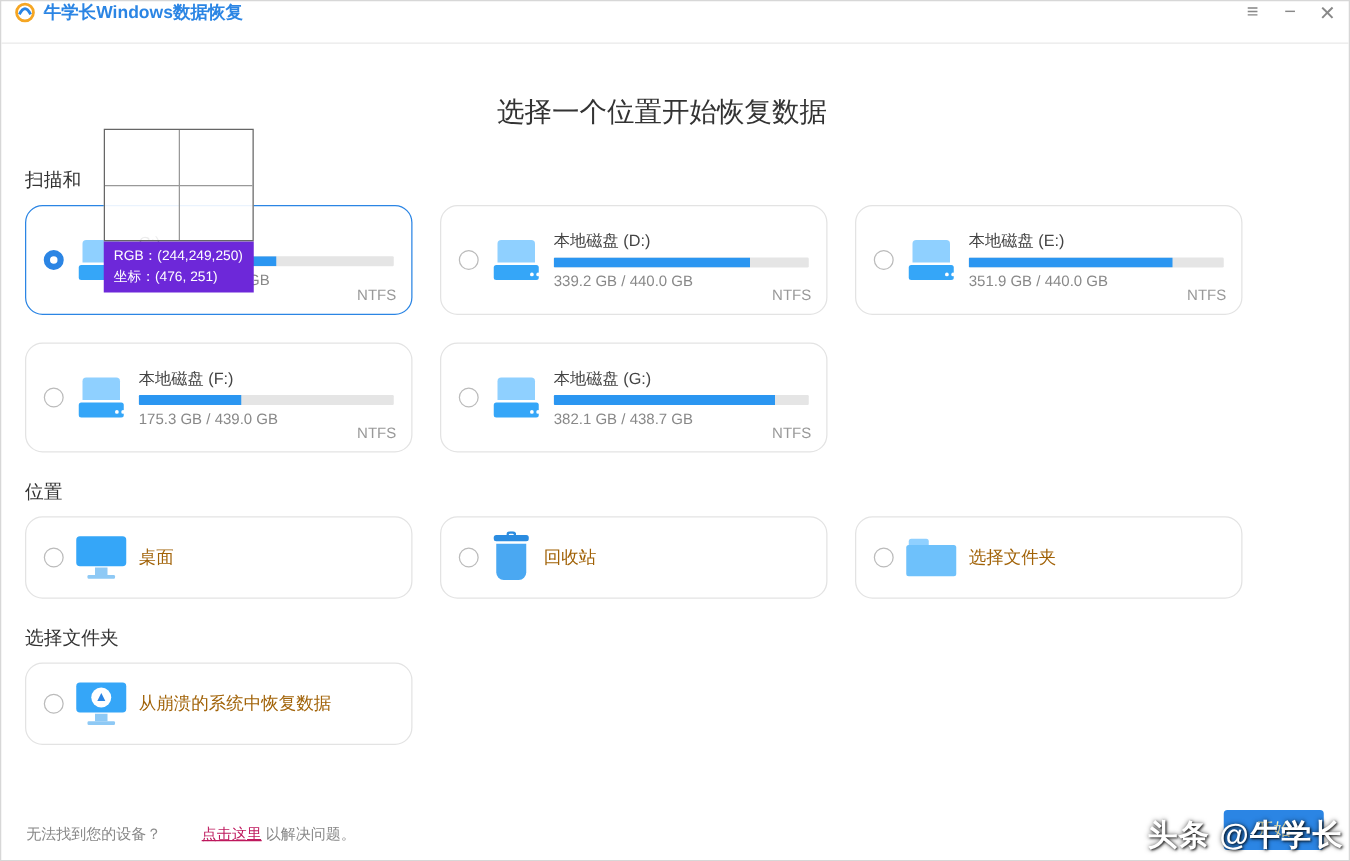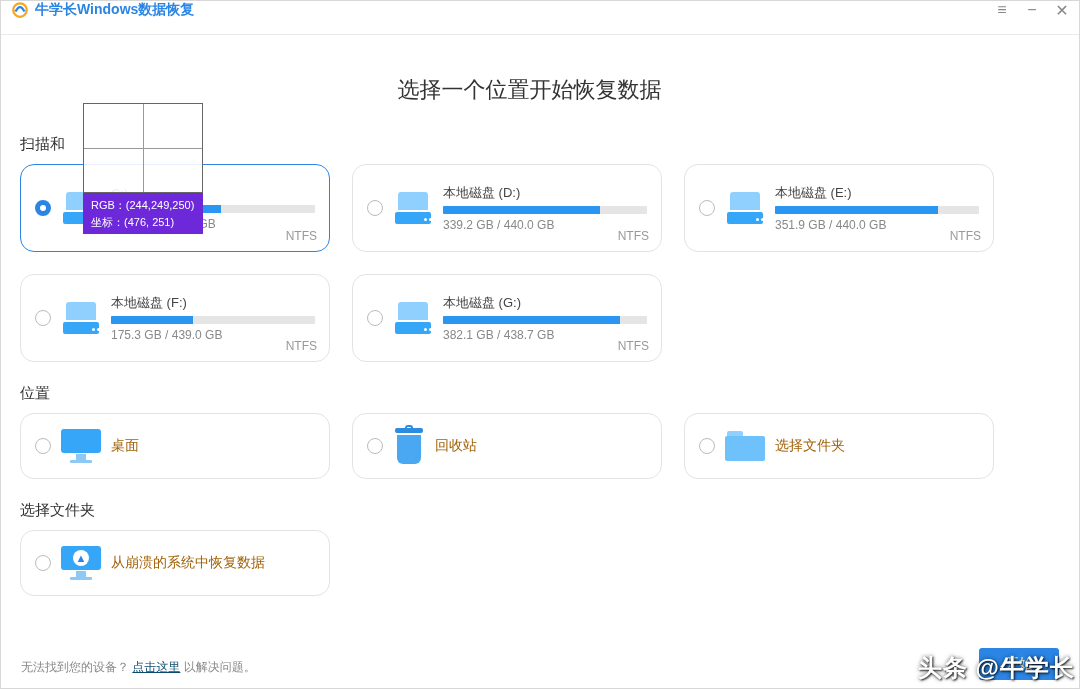--- a/index.html
+++ b/index.html
@@ -133,21 +133,21 @@
 }
 .folder-icon .bod {
   position: absolute; top: 5px; left: 0; right: 0; bottom: 0;
   background: #6ec1fb; border-radius: 2px;
 }
 .loc-label { font-size: 14px; color: #a16207; }
 .footer {
   position: absolute; bottom: 12px; left: 20px;
   font-size: 12px; color: #888;
 }
-.footer a { color: #0c4a6e; text-decoration: underline; cursor: pointer; }
+.footer a { color: #be185d; text-decoration: underline; cursor: pointer; margin-left: 29px; }
 .btn-start {
   position: absolute; bottom: 8px; right: 20px;
   width: 80px; height: 32px; background: #2b85e4;
   color: #fef9c3; border: none; border-radius: 3px; font-size: 14px;
 }
 .watermark {
   position: absolute; bottom: 4px; right: 4px;
   font-size: 24px; font-weight: 700; color: #fff;
   text-shadow: 0 0 4px rgba(0,0,0,.6), 1px 1px 2px rgba(0,0,0,.8);
   letter-spacing: 1px;

